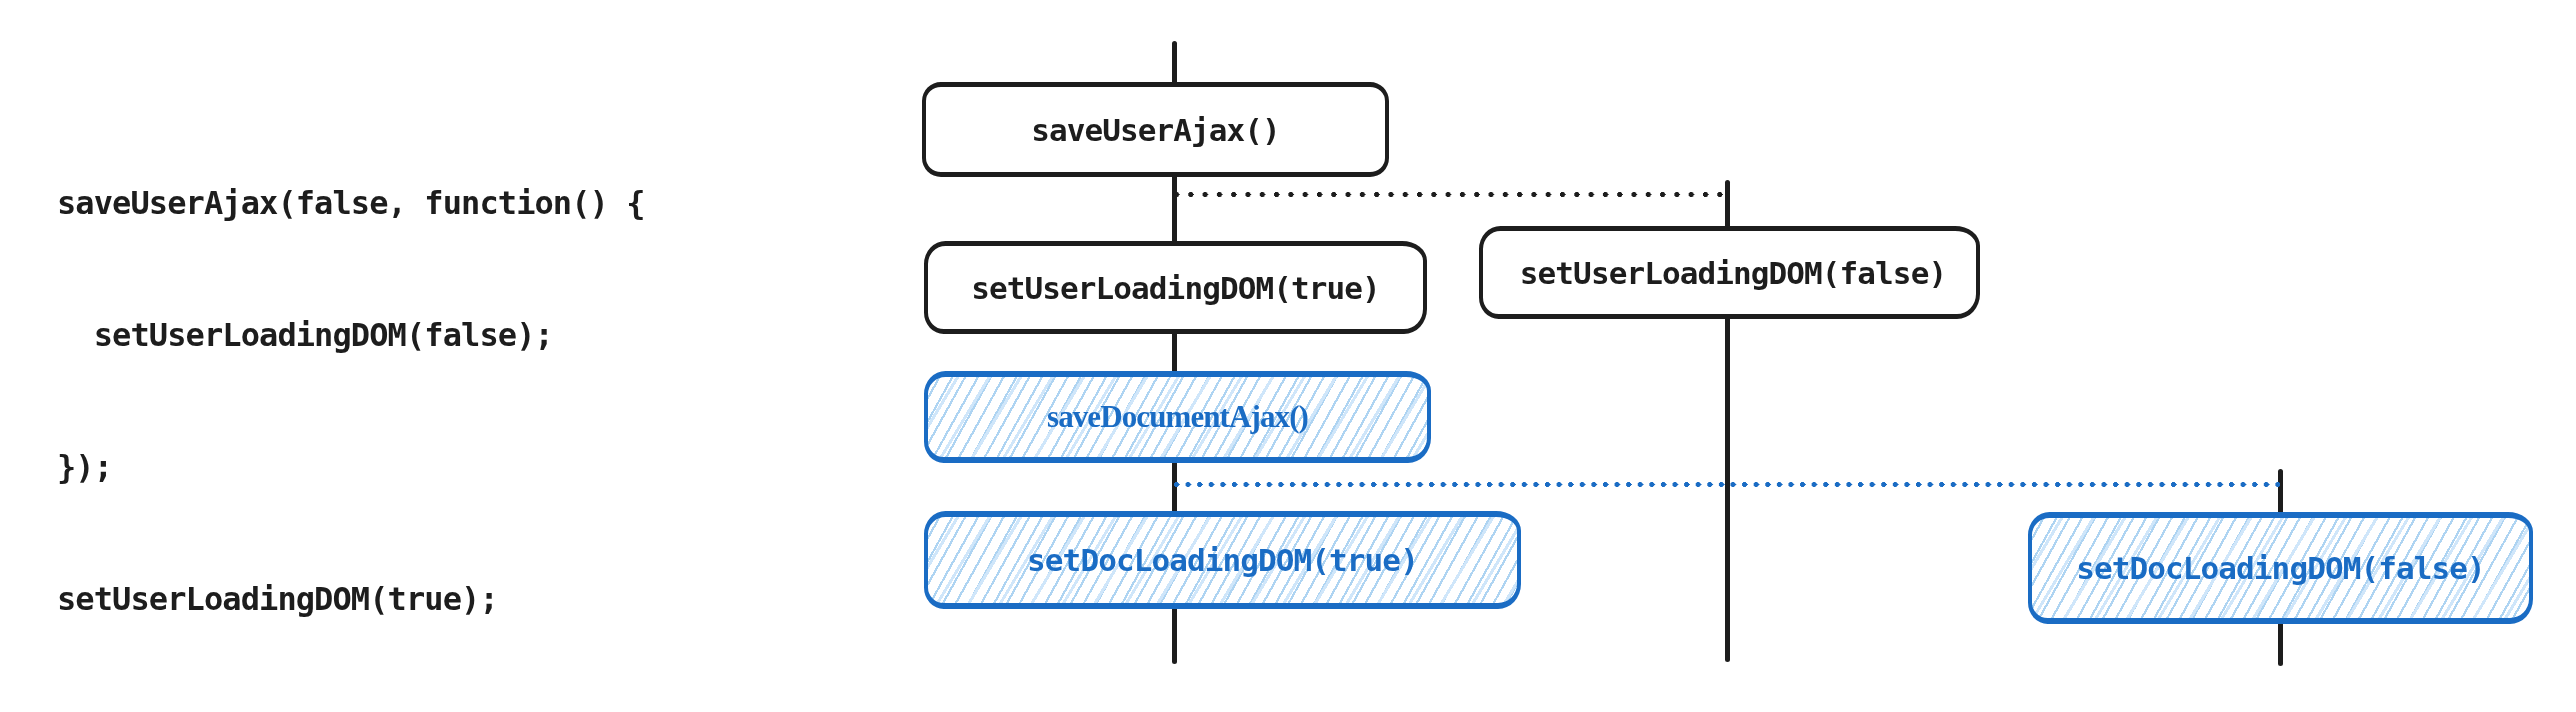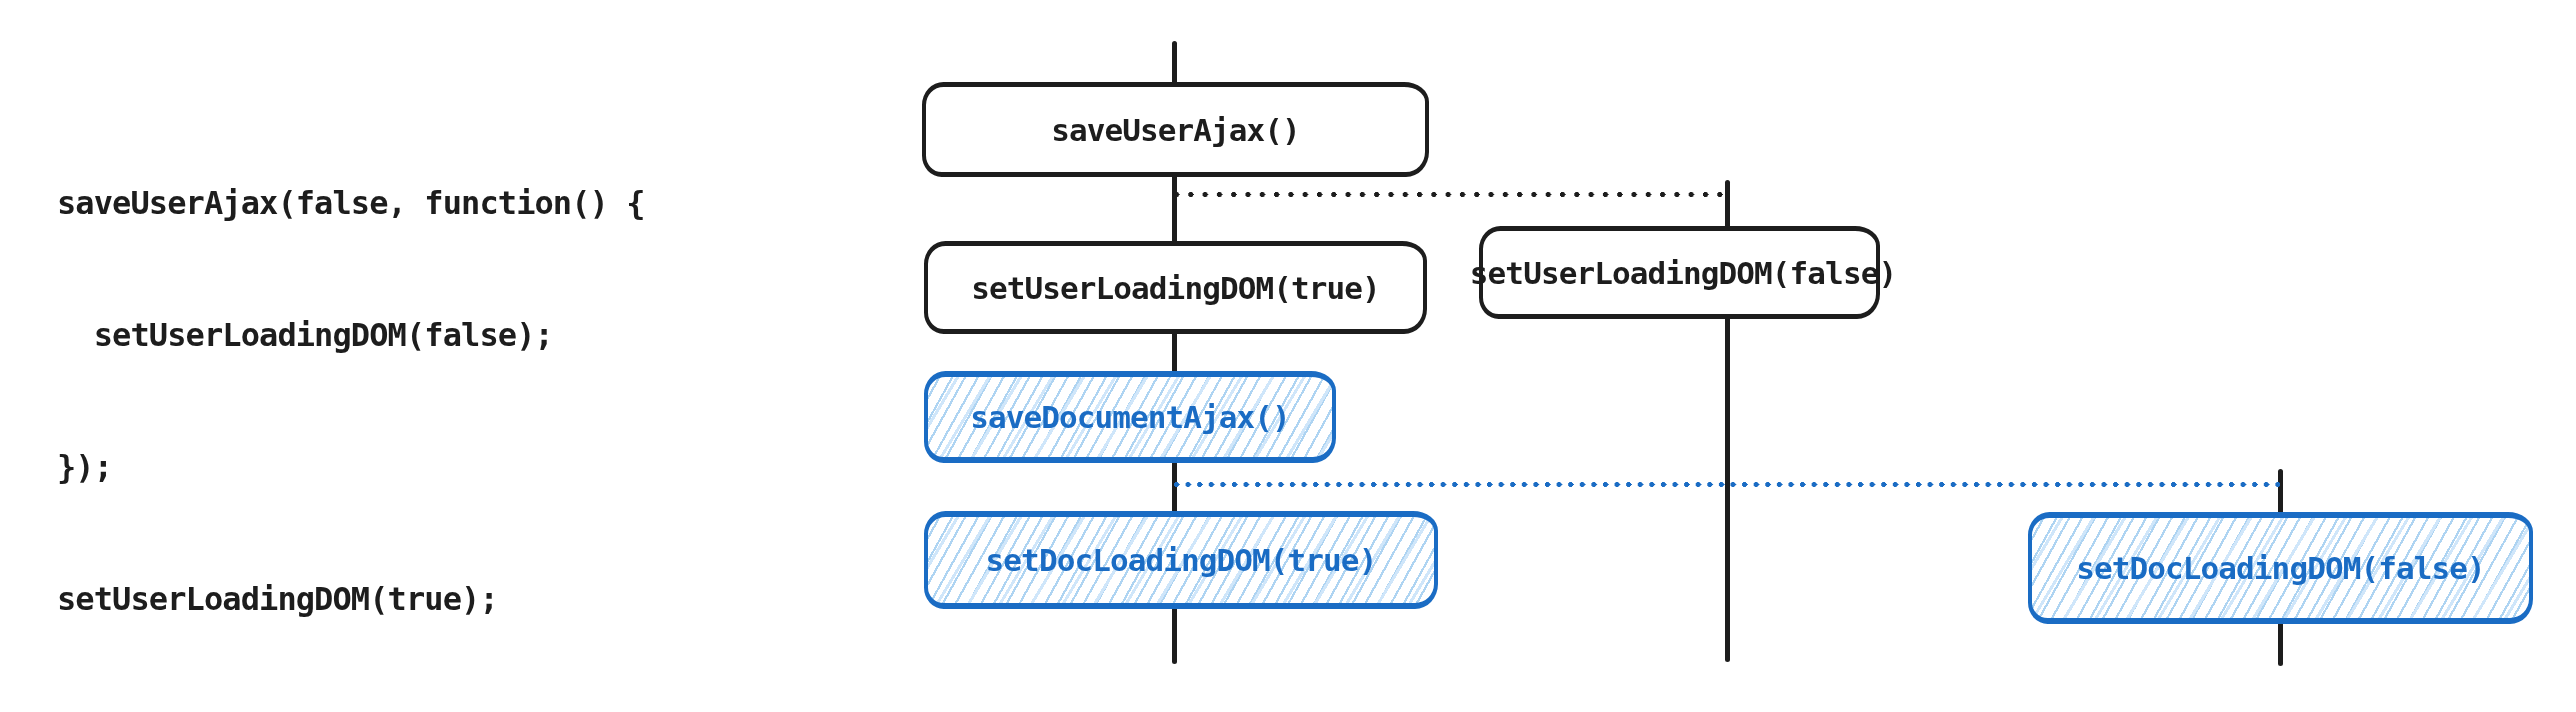--- a/index.html
+++ b/index.html
@@ -77,25 +77,25 @@
   .node.hatched-blue {
     border-color: #1a6cc4;
     border-width: 6.3px 4.5px;
     color: #1a6cc4;
     background-color: #ffffff;
     background-image:
       repeating-linear-gradient(121deg, transparent 0px, transparent 24px, #cfe6fa 24px, #cfe6fa 27px),
       repeating-linear-gradient(119deg, transparent 0px, transparent 9px, #aed4f2 9px, #aed4f2 11.2px);
   }
 
-  #node-save-user-ajax        { left: 922px; top:  82px; width: 507px; height: 95px; }
+  #node-save-user-ajax        { left: 922px; top:  82px; width: 467px; height: 95px; border-radius: 19px; }
   #node-set-user-loading-true { left: 924px; top: 226px; width: 503px; height: 93px; margin-top: 15px; }
-  #node-set-user-loading-false{ left: 1479px; top: 226px; width: 401px; height: 93px; padding-left: 7px; }
-  #node-save-document-ajax    { left: 924px; top: 371px; width: 412px; height: 92px; }
-  #node-set-doc-loading-true  { left: 924px; top: 511px; width: 514px; height: 98px; }
+  #node-set-user-loading-false{ left: 1479px; top: 226px; width: 501px; height: 93px; padding-left: 7px; }
+  #node-save-document-ajax    { left: 924px; top: 371px; width: 507px; height: 92px; font-family: Liberation Serif, serif; }
+  #node-set-doc-loading-true  { left: 924px; top: 511px; width: 597px; height: 98px; }
   #node-set-doc-loading-false { left: 2028px; top: 512px; width: 505px; height: 112px; }
 </style>
 </head>
 <body>
 
 <div id="canvas">
 
   <section class="code-panel">
     <div class="code-line ink-black">saveUserAjax(false, function() {</div>
     <div class="code-line ink-black">  setUserLoadingDOM(false);</div>

